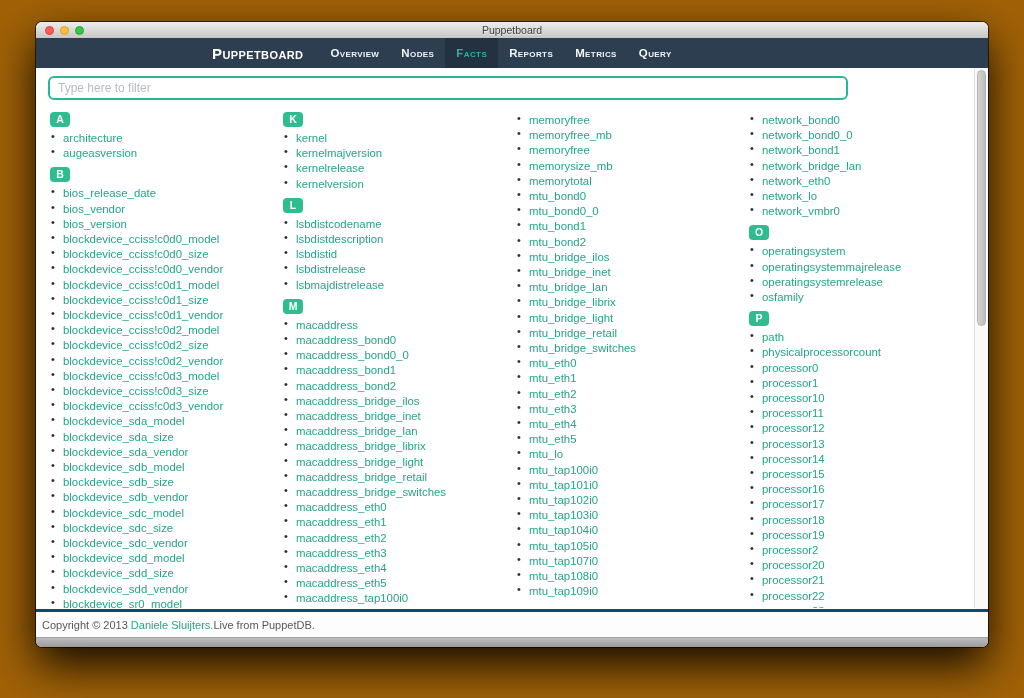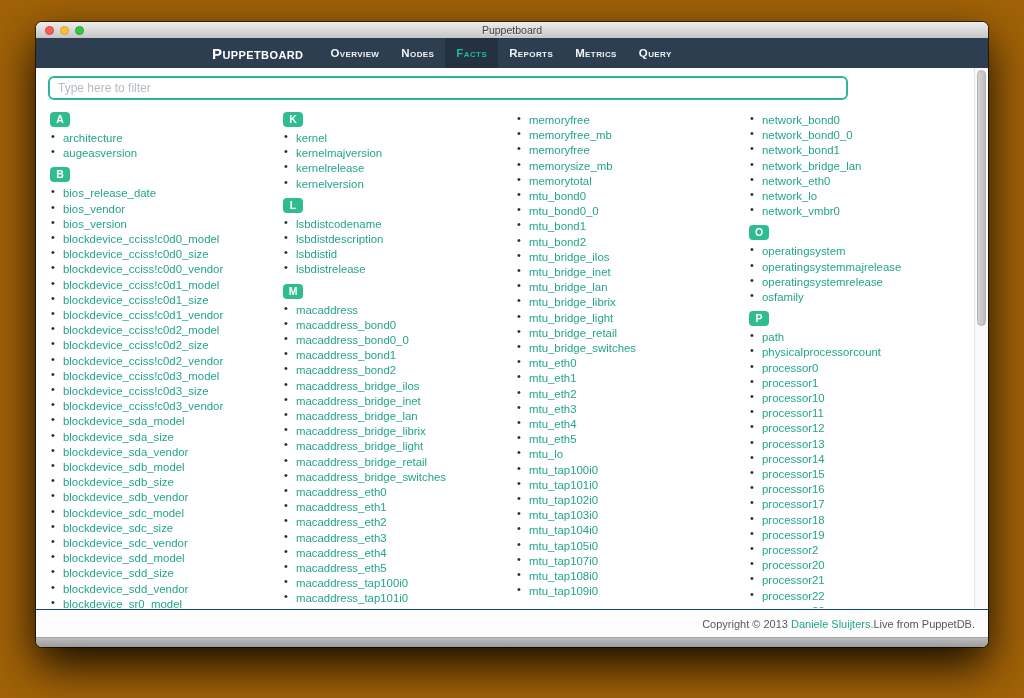--- a/index.html
+++ b/index.html
@@ -42,22 +42,22 @@
   ul.fact-list li::before{content:"\2022";position:absolute;left:1px;top:0;color:#2d2d2d;
     font-size:11px;}
   .fact-link{color:#23a589;text-decoration:none;font-size:11.4px;}
   
   .scrollbar-track{position:absolute;top:0;right:0;bottom:0;width:13px;background:#fafafa;
     border-left:1px solid #e2e2e2;}
   .scrollbar-thumb{position:absolute;top:2px;left:2px;width:9px;height:256px;border-radius:5px;
     background:linear-gradient(to right,#d3d3d3,#bdbdbd);border:1px solid #b3b3b3;box-sizing:border-box;}
   
   .footer{position:absolute;left:0;right:0;bottom:10px;height:28px;background:#fdfdfd;
-    border-top:1px solid #0c4a6e;display:flex;align-items:center;justify-content:flex-end;
-    padding:0 13px;box-sizing:border-box;font-size:11px;color:#58585a;}
+    border-top:3px solid #0c4a6e;display:flex;align-items:center;justify-content:flex-start;
+    padding:0 6px;box-sizing:border-box;font-size:11px;color:#58585a;}
   .footer a{color:#23a589;text-decoration:none;}
   .bottom-edge{position:absolute;left:0;right:0;bottom:0;height:10px;border-radius:0 0 6px 6px;
     background:linear-gradient(#bcbcbc,#9b9b9b);border-top:1px solid #a5a5a5;box-sizing:border-box;}
 </style>
 </head>
 <body>
 
 <div class="stage">
   <div class="window">
 
@@ -128,20 +128,21 @@
               <li><a href="#" class="fact-link">kernelmajversion</a></li>
               <li><a href="#" class="fact-link">kernelrelease</a></li>
               <li><a href="#" class="fact-link">kernelversion</a></li>
             </ul>
             <div class="letter-badge">L</div>
             <ul class="fact-list">
               <li><a href="#" class="fact-link">lsbdistcodename</a></li>
               <li><a href="#" class="fact-link">lsbdistdescription</a></li>
               <li><a href="#" class="fact-link">lsbdistid</a></li>
               <li><a href="#" class="fact-link">lsbdistrelease</a></li>
+              <li><a href="#" class="fact-link">lsbmajdistrelease</a></li>
             </ul>
             <div class="letter-badge">M</div>
             <ul class="fact-list">
               <li><a href="#" class="fact-link">macaddress</a></li>
               <li><a href="#" class="fact-link">macaddress_bond0</a></li>
               <li><a href="#" class="fact-link">macaddress_bond0_0</a></li>
               <li><a href="#" class="fact-link">macaddress_bond1</a></li>
               <li><a href="#" class="fact-link">macaddress_bond2</a></li>
               <li><a href="#" class="fact-link">macaddress_bridge_ilos</a></li>
               <li><a href="#" class="fact-link">macaddress_bridge_inet</a></li>

